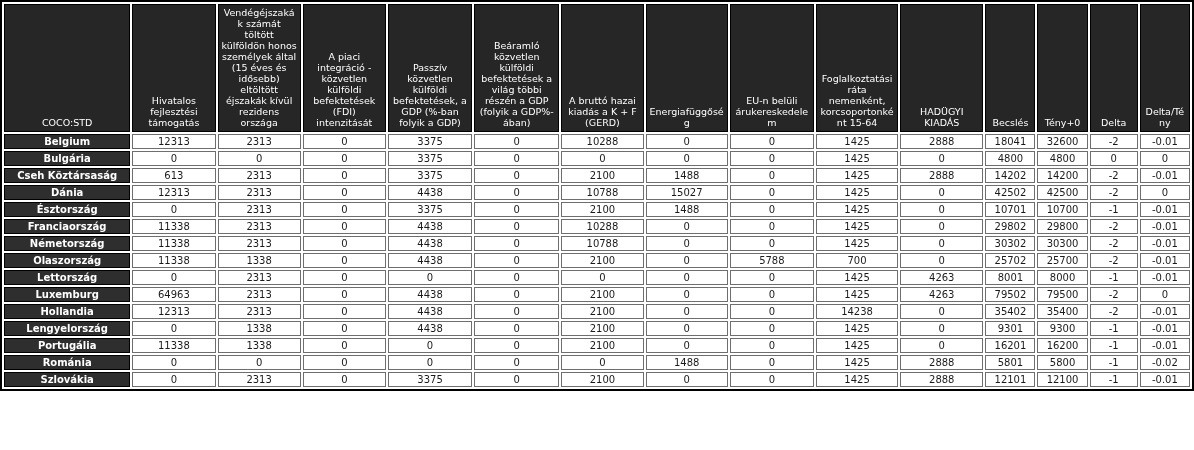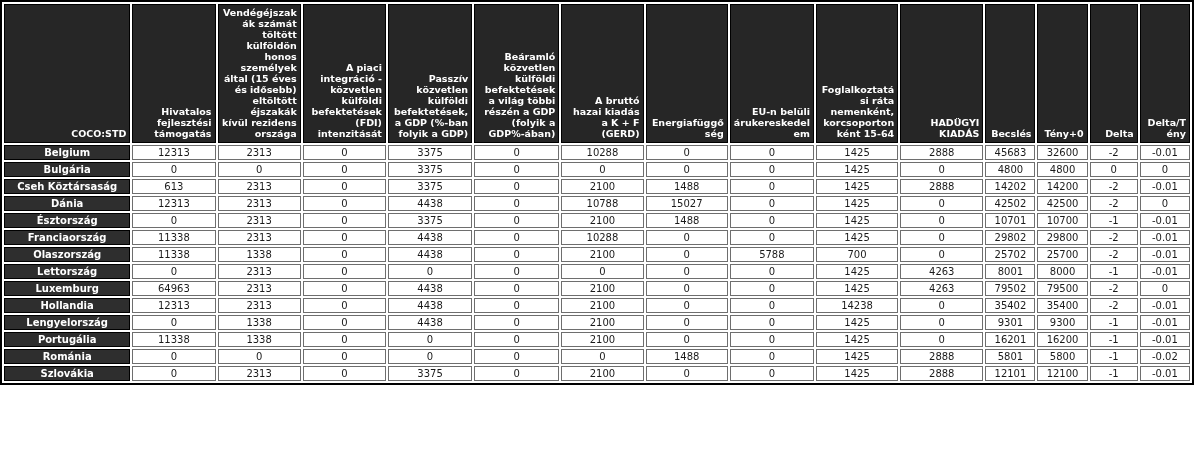--- a/index.html
+++ b/index.html
@@ -12,25 +12,25 @@
     table-layout: fixed;
     width: 1194px;
     border-collapse: separate;
     border-spacing: 2px;
     border: 2px solid #000000;
     background: #ffffff;
   }
   table.coco-table thead th {
     background: var(--header_bg, #262626);
     color: var(--header_text, #ffffff);
-    font-weight: bold;
+    font-weight: normal;
     font-size: 9.5px;
     line-height: 11px;
     vertical-align: bottom;
-    text-align: right;
+    text-align: center;
     border: 1px solid #000000;
     height: 84px;
     padding: 2px 3px 3px 3px;
     overflow: hidden;
     word-wrap: break-word;
   }
   table.coco-table tbody th.country-cell {
     background: var(--row_header_bg, #2e2e2e);
     color: var(--header_text, #ffffff);
     font-weight: bold;
@@ -102,21 +102,21 @@
         <td class="value-cell">12313</td>
         <td class="value-cell">2313</td>
         <td class="value-cell">0</td>
         <td class="value-cell">3375</td>
         <td class="value-cell">0</td>
         <td class="value-cell">10288</td>
         <td class="value-cell">0</td>
         <td class="value-cell">0</td>
         <td class="value-cell">1425</td>
         <td class="value-cell">2888</td>
-        <td class="value-cell">45683</td>
+        <td class="value-cell">18041</td>
         <td class="value-cell">32600</td>
         <td class="value-cell">-2</td>
         <td class="value-cell">-0.01</td>
       </tr>
       <tr>
         <th class="country-cell">Bulgária</th>
         <td class="value-cell">0</td>
         <td class="value-cell">0</td>
         <td class="value-cell">0</td>
         <td class="value-cell">3375</td>
@@ -189,20 +189,37 @@
         <td class="value-cell">0</td>
         <td class="value-cell">4438</td>
         <td class="value-cell">0</td>
         <td class="value-cell">10288</td>
         <td class="value-cell">0</td>
         <td class="value-cell">0</td>
         <td class="value-cell">1425</td>
         <td class="value-cell">0</td>
         <td class="value-cell">29802</td>
         <td class="value-cell">29800</td>
+        <td class="value-cell">-2</td>
+        <td class="value-cell">-0.01</td>
+      </tr>
+      <tr>
+        <th class="country-cell">Németország</th>
+        <td class="value-cell">11338</td>
+        <td class="value-cell">2313</td>
+        <td class="value-cell">0</td>
+        <td class="value-cell">4438</td>
+        <td class="value-cell">0</td>
+        <td class="value-cell">10788</td>
+        <td class="value-cell">0</td>
+        <td class="value-cell">0</td>
+        <td class="value-cell">1425</td>
+        <td class="value-cell">0</td>
+        <td class="value-cell">30302</td>
+        <td class="value-cell">30300</td>
         <td class="value-cell">-2</td>
         <td class="value-cell">-0.01</td>
       </tr>
       <tr>
         <th class="country-cell">Olaszország</th>
         <td class="value-cell">11338</td>
         <td class="value-cell">1338</td>
         <td class="value-cell">0</td>
         <td class="value-cell">4438</td>
         <td class="value-cell">0</td>

